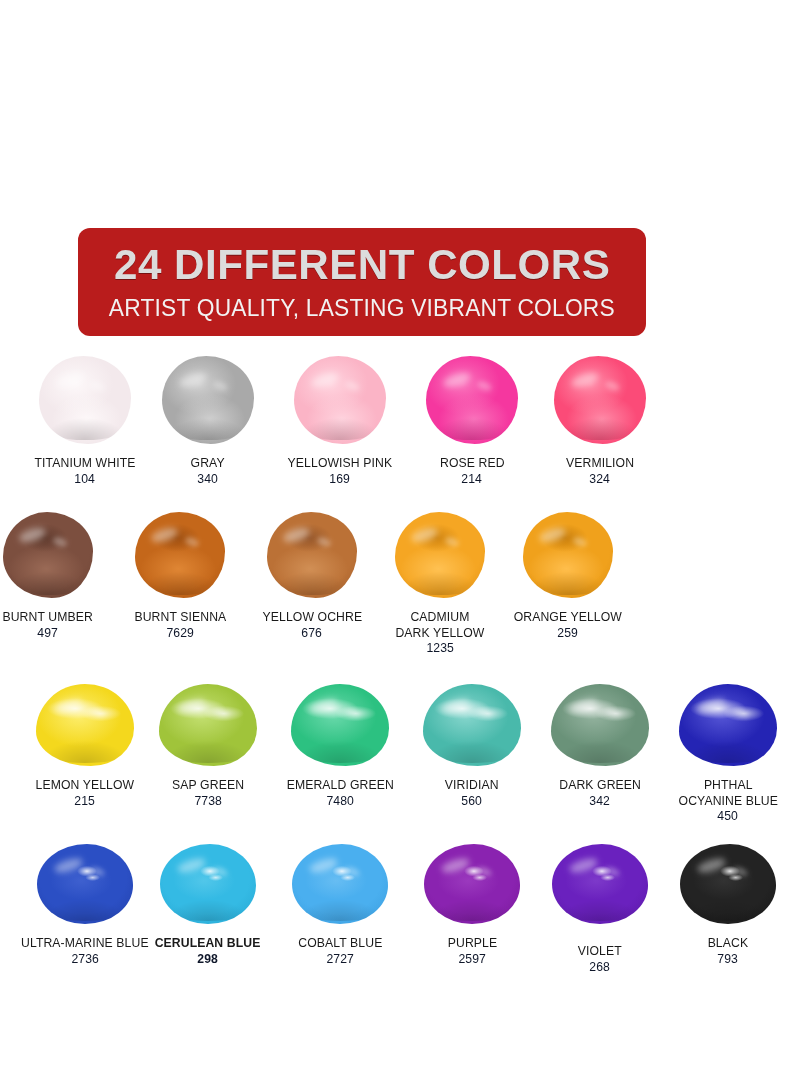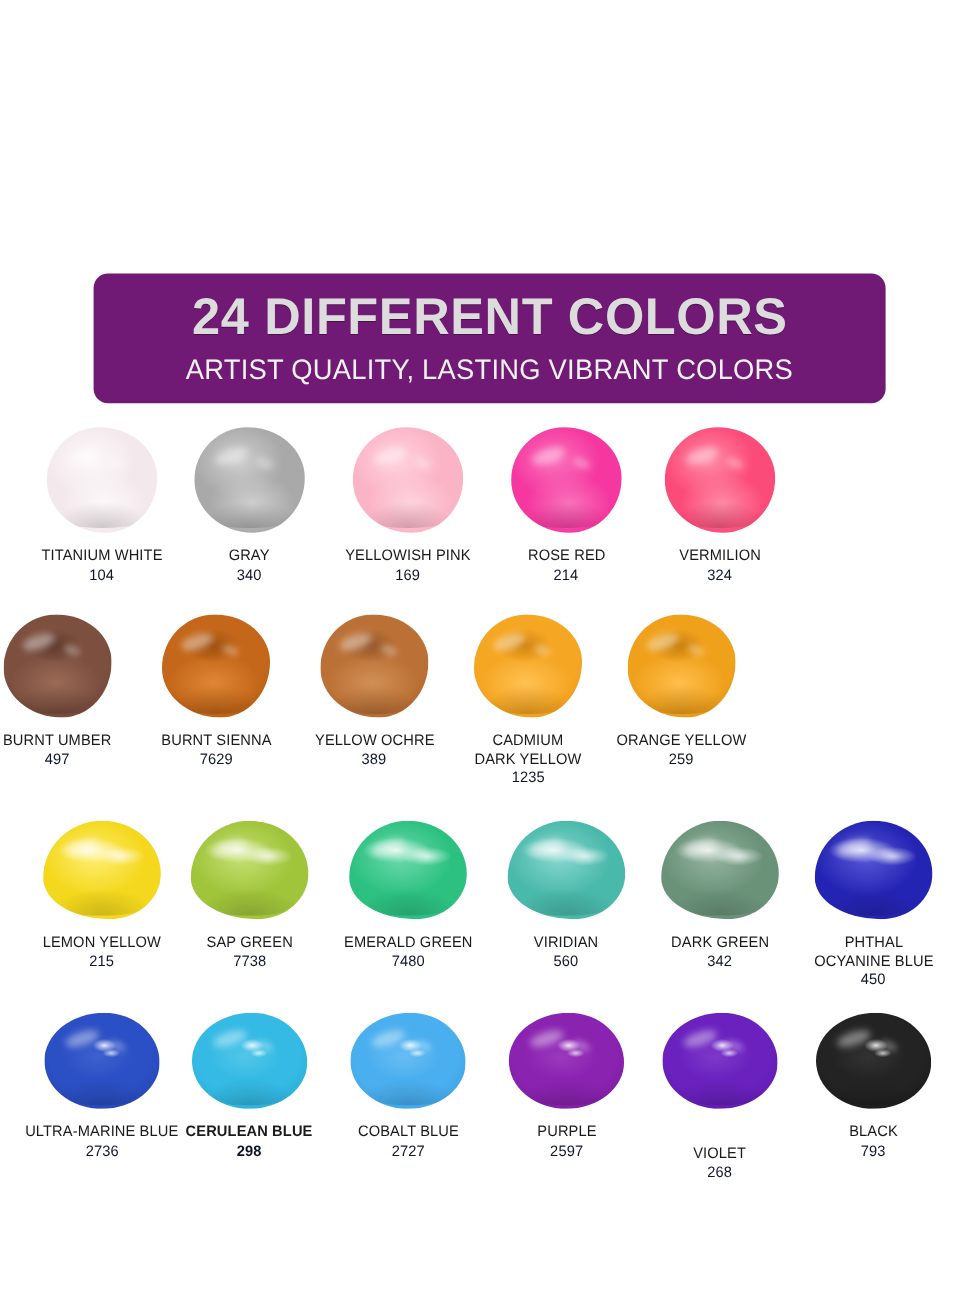--- a/index.html
+++ b/index.html
@@ -13,23 +13,23 @@
     position: relative;
     font-family: "Liberation Sans", sans-serif;
     overflow: hidden;
   }
 
   
   #banner {
     position: absolute;
     left: 78px;
     top: 228px;
-    width: 660px;
+    width: 568px;
     height: 108px;
-    background: #701a75;
+    background: #b91c1c;
     border-radius: 12px;
     box-sizing: border-box;
     display: flex;
     flex-direction: column;
     align-items: center;
     justify-content: center;
   }
   #banner-title {
     font-family: "Liberation Sans", sans-serif;
     font-weight: bold;
@@ -200,21 +200,21 @@
       </div>
       <div class="cell" style="width: 125px; margin-left: -0.5px;">
         <div class="blob-wrap" style="height: 96px; align-items: flex-end;">
           <div class="blob" style="width: 90px; height: 86px; background: radial-gradient(34% 22% at 46% 30%, rgb(149, 86, 42) 0%, rgba(149, 86, 42, 0) 75%), radial-gradient(60% 40% at 48% 66%, rgb(209, 143, 85) 0%, rgba(209, 143, 85, 0) 70%), radial-gradient(100% 100% at 48% 42%, rgb(187, 113, 54) 48%, rgb(149, 86, 42) 100%); border-radius: 49% 51% 46% 54% / 52% 46% 54% 48%;">
             <div class="hl-a" style="left: 18%; top: 20%; width: 30%; height: 14%; border-radius: 50%; background: rgba(255, 255, 255, 0.42); filter: blur(3px); transform: rotate(-18deg);"></div>
             <div class="hl-b" style="left: 55%; top: 30%; width: 16%; height: 9%; border-radius: 50%; background: rgba(255, 255, 255, 0.3); filter: blur(2.5px); transform: rotate(22deg);"></div>
             <div class="sh-a" style="left: 6%; bottom: 4%; width: 88%; height: 26%; border-radius: 50%; background: radial-gradient(at 50% 100%, rgba(0, 0, 0, 0.16) 0%, rgba(0, 0, 0, 0) 72%);"></div>
           </div>
         </div>
         <div class="cell-name" style="margin-top: 12px;">YELLOW OCHRE</div>
-        <div class="cell-code">389</div>
+        <div class="cell-code">676</div>
       </div>
       <div class="cell" style="width: 135px; margin-left: -2px;">
         <div class="blob-wrap" style="height: 96px; align-items: flex-end;">
           <div class="blob" style="width: 90px; height: 86px; background: radial-gradient(34% 22% at 46% 30%, rgb(208, 132, 16) 0%, rgba(208, 132, 16, 0) 75%), radial-gradient(60% 40% at 48% 66%, rgb(255, 193, 82) 0%, rgba(255, 193, 82, 0) 70%), radial-gradient(100% 100% at 48% 42%, rgb(245, 166, 35) 48%, rgb(208, 132, 16) 100%); border-radius: 49% 51% 46% 54% / 52% 46% 54% 48%;">
             <div class="hl-a" style="left: 18%; top: 20%; width: 30%; height: 14%; border-radius: 50%; background: rgba(255, 255, 255, 0.42); filter: blur(3px); transform: rotate(-18deg);"></div>
             <div class="hl-b" style="left: 55%; top: 30%; width: 16%; height: 9%; border-radius: 50%; background: rgba(255, 255, 255, 0.3); filter: blur(2.5px); transform: rotate(22deg);"></div>
             <div class="sh-a" style="left: 6%; bottom: 4%; width: 88%; height: 26%; border-radius: 50%; background: radial-gradient(at 50% 100%, rgba(0, 0, 0, 0.16) 0%, rgba(0, 0, 0, 0) 72%);"></div>
           </div>
         </div>
         <div class="cell-name" style="margin-top: 12px;">CADMIUM<br>DARK YELLOW</div>
@@ -346,21 +346,21 @@
         <div class="cell-code">2597</div>
       </div>
       <div class="cell" style="width: 135px; margin-left: -2px;">
         <div class="blob-wrap" style="height: 90px; align-items: flex-end;">
           <div class="blob" style="width: 96px; height: 80px; background: radial-gradient(12% 8% at 52% 34%, rgba(255, 255, 255, 0.867) 0%, rgba(255, 255, 255, 0) 85%), radial-gradient(9% 5% at 58% 42%, rgba(255, 255, 255, 0.733) 0%, rgba(255, 255, 255, 0) 85%), radial-gradient(46% 34% at 46% 46%, rgba(154, 94, 219, 0.4) 0%, rgba(154, 94, 219, 0) 70%), radial-gradient(100% 100% at 48% 42%, rgb(106, 33, 190) 45%, rgb(79, 17, 150) 100%); border-radius: 52% 48% 50% 50% / 50% 52% 48% 50%;">
             <div class="hl-a" style="left: 18%; top: 20%; width: 30%; height: 14%; border-radius: 50%; background: rgba(255, 255, 255, 0.42); filter: blur(3px); transform: rotate(-18deg);"></div>
             <div class="hl-b" style="left: 55%; top: 30%; width: 16%; height: 9%; border-radius: 50%; background: rgba(255, 255, 255, 0.3); filter: blur(2.5px); transform: rotate(22deg);"></div>
             <div class="sh-a" style="left: 6%; bottom: 4%; width: 88%; height: 26%; border-radius: 50%; background: radial-gradient(at 50% 100%, rgba(0, 0, 0, 0.16) 0%, rgba(0, 0, 0, 0) 72%);"></div>
           </div>
         </div>
-        <div class="cell-name" style="margin-top: 30px;">VIOLET</div>
+        <div class="cell-name" style="margin-top: 20px;">VIOLET</div>
         <div class="cell-code">268</div>
       </div>
       <div class="cell" style="width: 140px; margin-left: -9.5px;">
         <div class="blob-wrap" style="height: 90px; align-items: flex-end;">
           <div class="blob" style="width: 96px; height: 80px; background: radial-gradient(12% 8% at 52% 34%, rgba(255, 255, 255, 0.867) 0%, rgba(255, 255, 255, 0) 85%), radial-gradient(9% 5% at 58% 42%, rgba(255, 255, 255, 0.733) 0%, rgba(255, 255, 255, 0) 85%), radial-gradient(46% 34% at 46% 46%, rgba(74, 74, 74, 0.4) 0%, rgba(74, 74, 74, 0) 70%), radial-gradient(100% 100% at 48% 42%, rgb(35, 35, 35) 45%, rgb(13, 13, 13) 100%); border-radius: 52% 48% 50% 50% / 50% 52% 48% 50%;">
             <div class="hl-a" style="left: 18%; top: 20%; width: 30%; height: 14%; border-radius: 50%; background: rgba(255, 255, 255, 0.42); filter: blur(3px); transform: rotate(-18deg);"></div>
             <div class="hl-b" style="left: 55%; top: 30%; width: 16%; height: 9%; border-radius: 50%; background: rgba(255, 255, 255, 0.3); filter: blur(2.5px); transform: rotate(22deg);"></div>
             <div class="sh-a" style="left: 6%; bottom: 4%; width: 88%; height: 26%; border-radius: 50%; background: radial-gradient(at 50% 100%, rgba(0, 0, 0, 0.16) 0%, rgba(0, 0, 0, 0) 72%);"></div>
           </div>
         </div>

